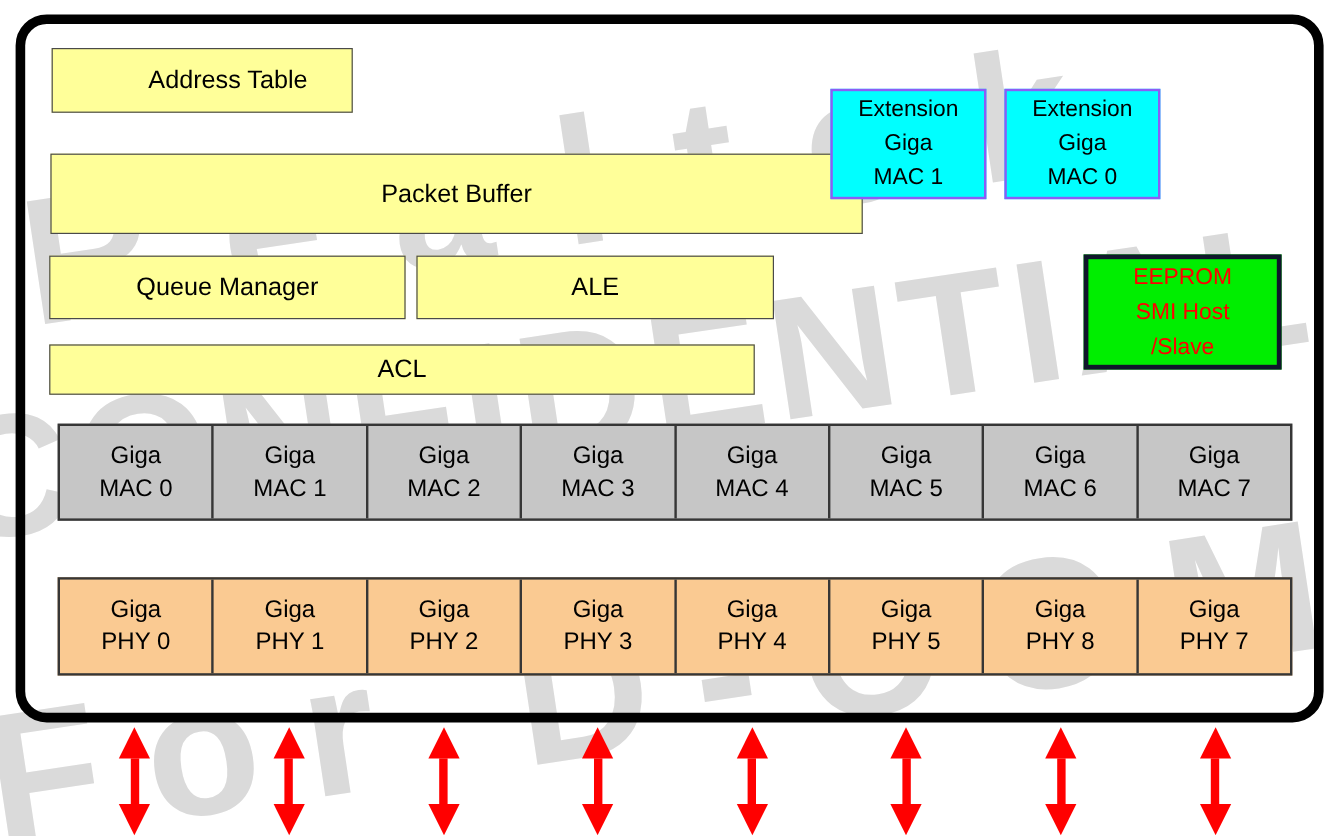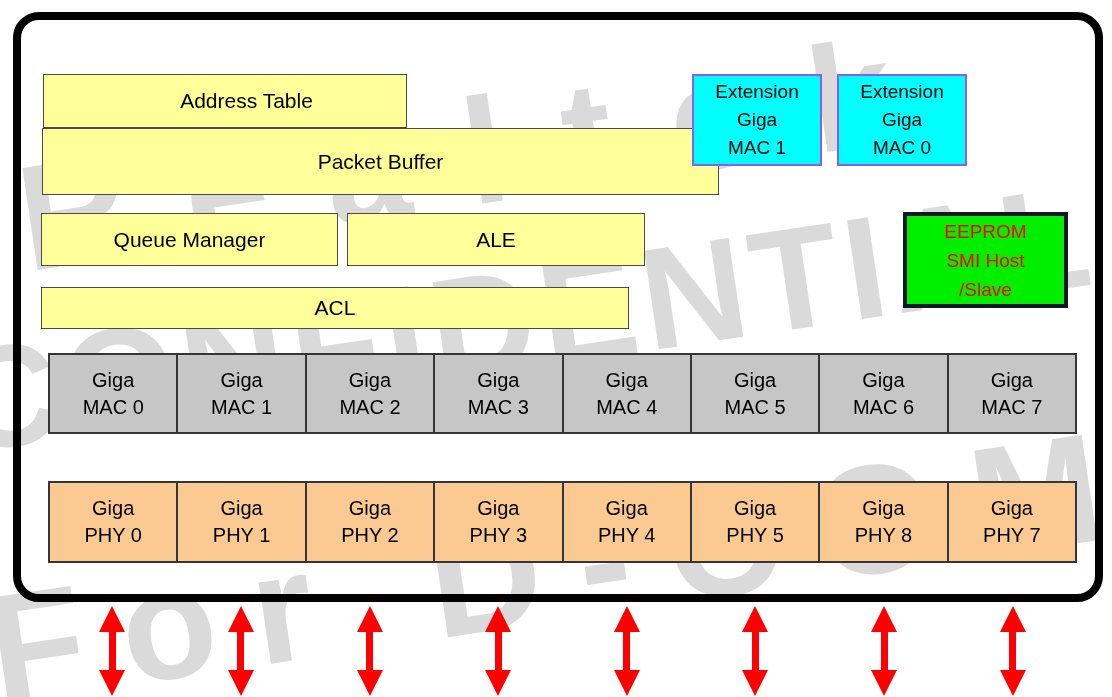--- a/index.html
+++ b/index.html
@@ -27,21 +27,21 @@
   }
 
   
   .blk{
     position:absolute;z-index:2;box-sizing:border-box;
     display:flex;align-items:center;justify-content:center;text-align:center;
   }
   .yellow{
     background:var(--block-yellow);border:1px solid #4a4a4a;font-size:21px;
   }
-  .b-address{left:43px;top:74px;width:364px;height:54px;padding-left:43px;}
+  .b-address{left:43px;top:40px;width:251px;height:54px;padding-left:43px;}
   .b-mib{left:369px;top:58px;width:276px;height:54px;}
   .b-packet{left:42px;top:128px;width:677px;height:67px;}
   .b-queue{left:41px;top:213px;width:297px;height:53px;text-align:center;}
   .b-ale{left:347px;top:213px;width:298px;height:53px;}
   .b-acl{left:41px;top:287px;width:588px;height:42px;}
 
   .cyan{
     background:var(--block-cyan);border:2px solid #8b5cf6;
     font-size:19px;line-height:28px;flex-direction:column;
   }

